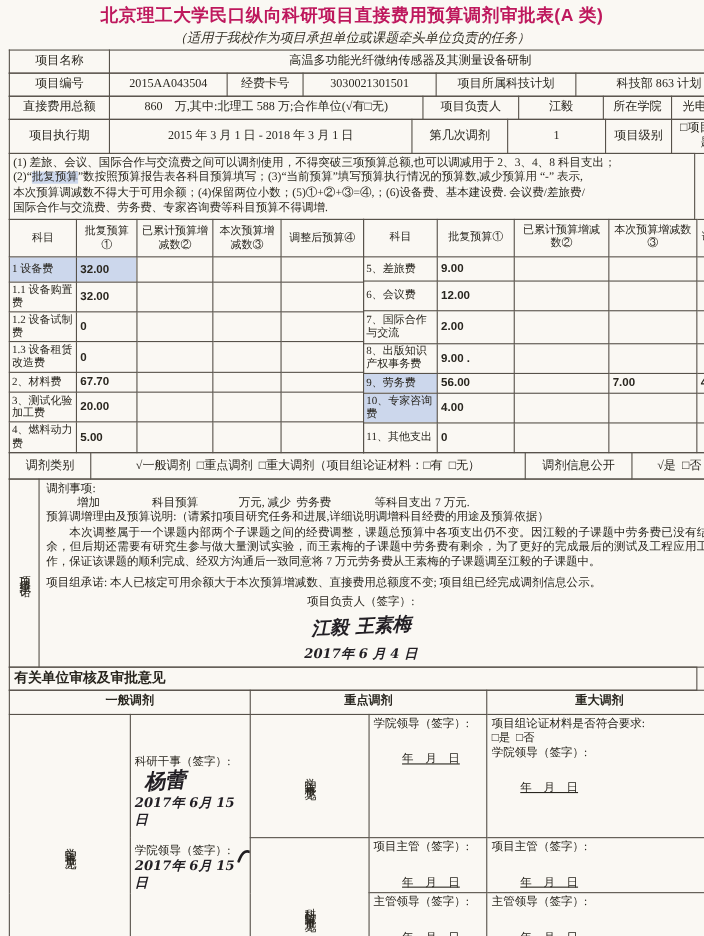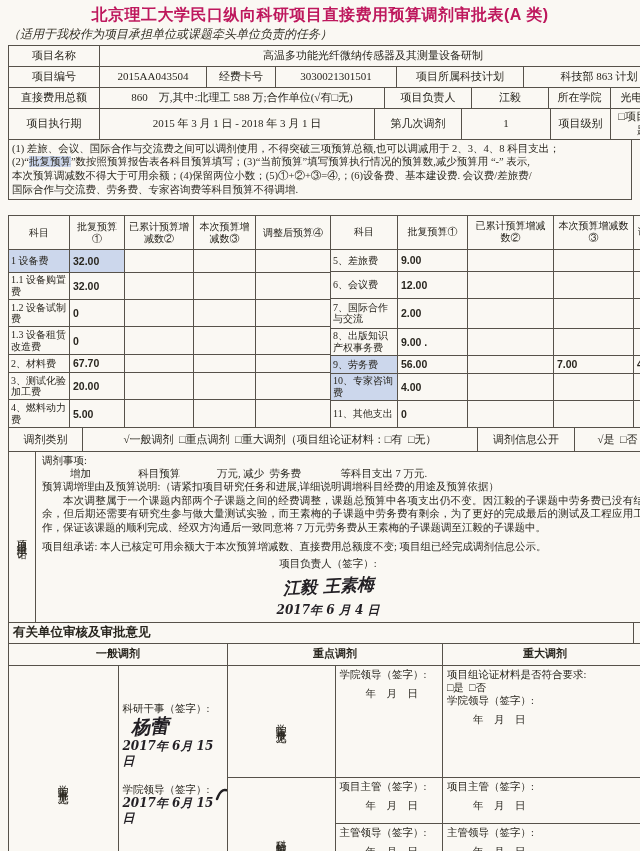--- a/index.html
+++ b/index.html
@@ -7,35 +7,35 @@
     width:640px;height:851px;overflow:hidden;
     background:#faf8f3;color:#29261f;
     font-family:"Liberation Serif","DejaVu Serif",serif;
     font-size:11px;line-height:1.25;
   }
   .page{padding:5px 8px 0 8px;position:relative;}
   .title{
     text-align:center;font-weight:bold;font-size:16px;letter-spacing:.5px;
     font-family:"Liberation Sans","DejaVu Sans",sans-serif;color:#be185d;
   }
-  .subtitle{text-align:left;font-style:italic;font-size:12px;margin:2px 0 4px 0;color:#343026;}
+  .subtitle{text-align:center;font-style:italic;font-size:12px;margin:2px 0 4px 0;color:#343026;}
   table{border-collapse:collapse;table-layout:fixed;width:624px;margin-top:-1px;}
   td,th{border:1px solid #57524a;padding:1px 3px;vertical-align:middle;font-weight:normal;
         overflow:hidden;}
   .c{text-align:center;}
   .lab{text-align:center;}
   .pre{white-space:pre-wrap;}
   .notes{
     border:1px solid #57524a;margin-top:-1px;width:616px;padding:2px 3px;
     font-size:10.5px;line-height:1.32;color:#2b2820;
   }
   .hl{background:#ccd7ec;}
   
   .budget{display:flex;width:624px;margin-top:-1px;}
-  .budget table{margin-top:16px;}
+  .budget table{margin-top:0;}
   .bt td{font-size:10px;padding:0 2px;line-height:1.15;}
   .bt .num{text-align:left;padding-left:3px;font-family:"Liberation Sans","DejaVu Sans",sans-serif;font-size:10.5px;font-weight:bold;}
   .bt th{font-size:10px;line-height:1.2;text-align:center;}
   .dash-l{border-left:1px dashed #6b665c;}
   .dash-t{border-top:1px dashed #6b665c;}
   .vlab{
     writing-mode:vertical-lr;text-orientation:upright;text-align:center;
     letter-spacing:2px;padding:2px 1px;font-size:10.5px;
   }
   
@@ -49,21 +49,21 @@
   .hw-big{font-size:17px;transform:rotate(-3deg);display:inline-block;}
   .hw-date{font-size:12px;}
   .section-title{
     border:1px solid #57524a;margin-top:-1px;width:616px;padding:2px 4px;
     font-weight:bold;font-size:12.5px;font-family:"Liberation Sans","DejaVu Sans",sans-serif;
   }
   .rv td{font-size:10.5px;vertical-align:top;padding:2px 4px;}
   .rv .hdr{font-weight:bold;text-align:center;font-family:"Liberation Sans","DejaVu Sans",sans-serif;font-size:11px;vertical-align:middle;padding:2px;}
   .rv .vlab{vertical-align:middle;}
   .bottomed{display:flex;flex-direction:column;justify-content:flex-end;height:100%;}
-  .datepad{padding-left:26px;margin-top:6px;}
+  .datepad{padding-left:26px;margin-top:19px;text-decoration:underline;}
   .sig-wrap{position:relative;}
   .scrawl{position:absolute;left:88px;top:-18px;pointer-events:none;}
 </style>
 </head>
 <body>
 
 <div class="page">
 
   <div class="title">北京理工大学民口纵向科研项目直接费用预算调剂审批表(A 类)</div>
   <div class="subtitle">（适用于我校作为项目承担单位或课题牵头单位负责的任务）</div>

